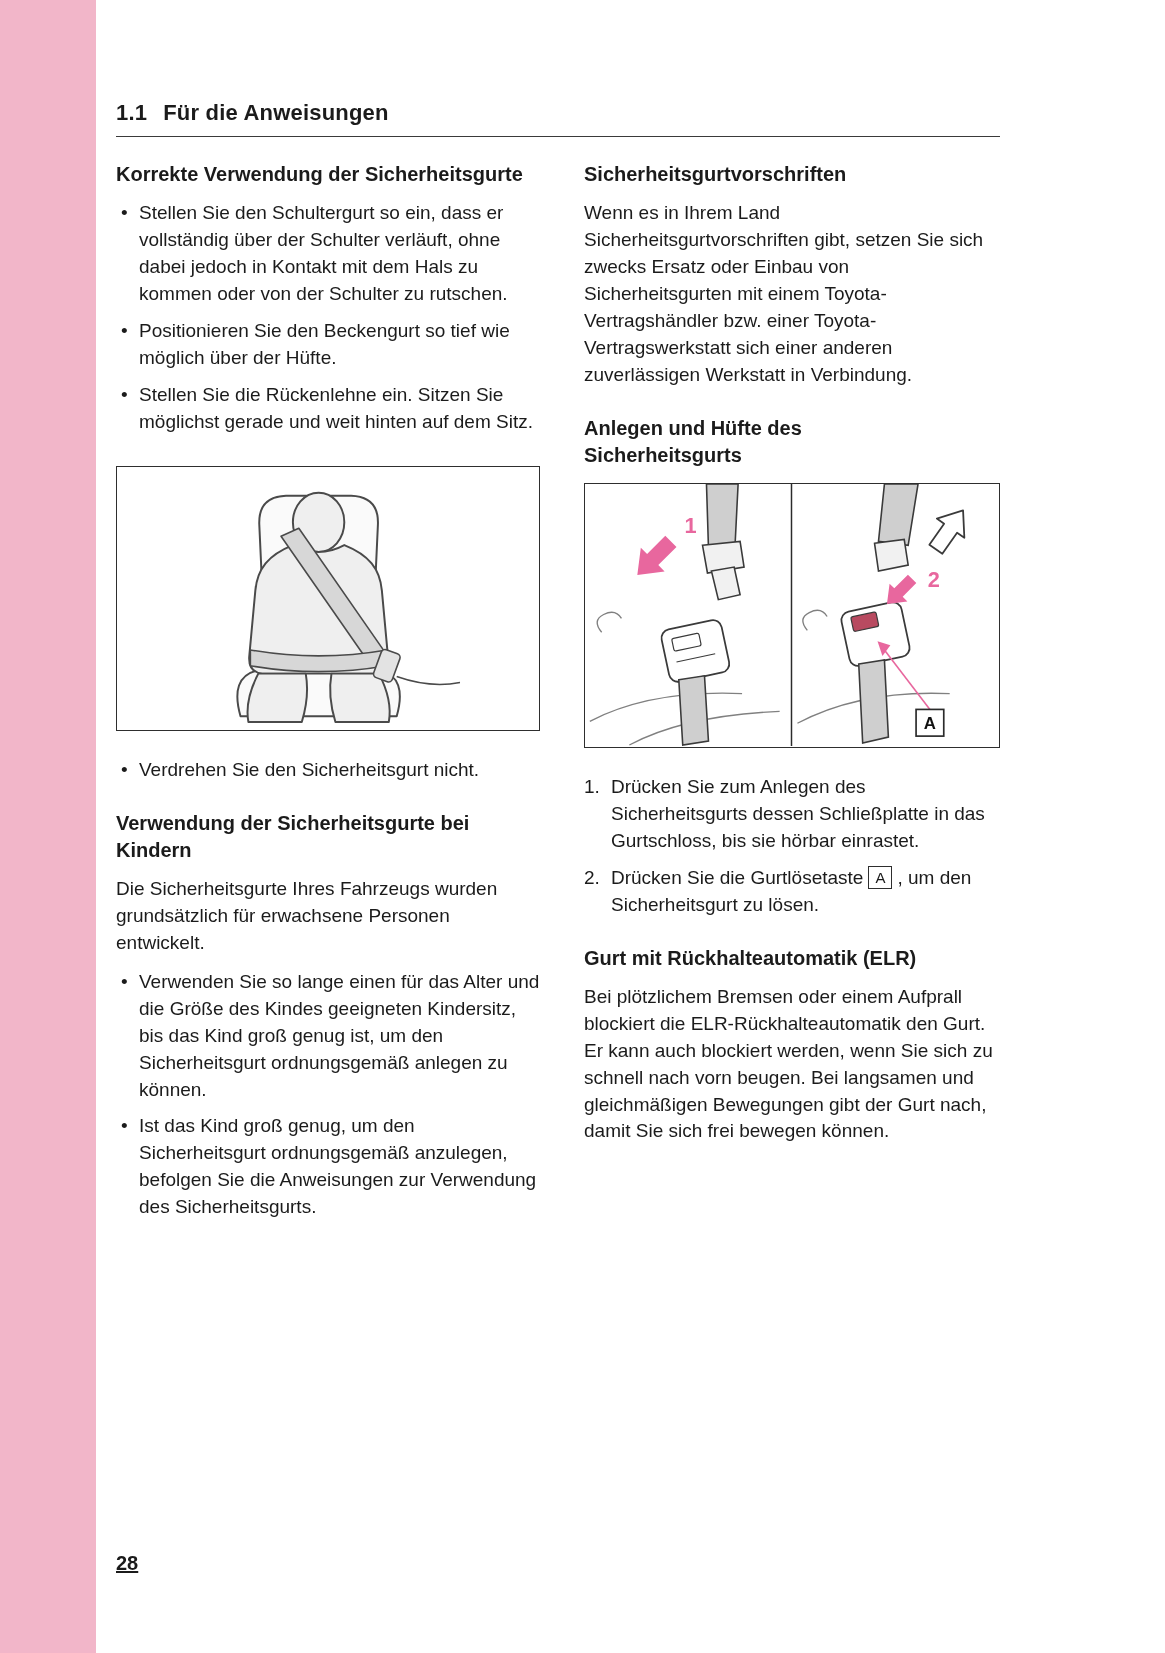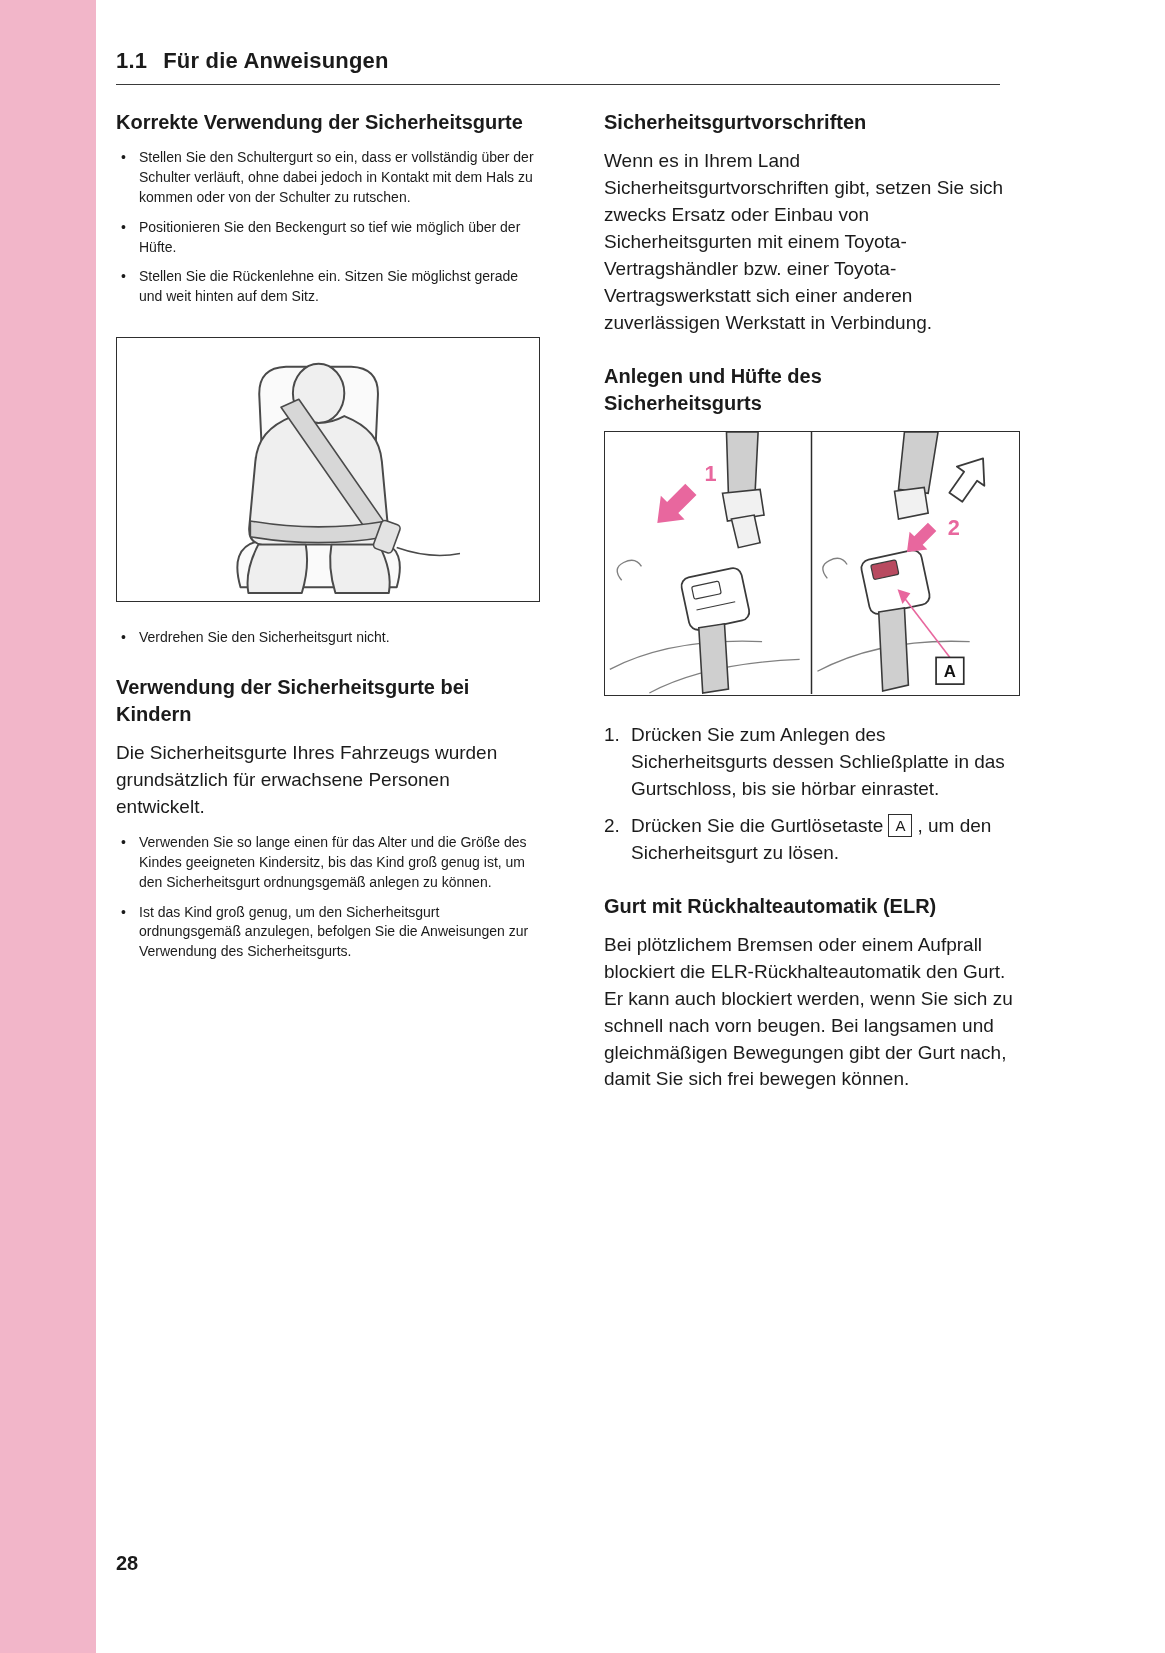--- a/index.html
+++ b/index.html
@@ -13,48 +13,48 @@
   }
   .sidebar {
     position:absolute; left:0; top:0;
     width:96px; height:1653px;
     background:#f2b6c9;
   }
   .content {
     position:absolute; left:116px; top:0;
     width:884px;
   }
-  .page-header { padding-top:48px; }
+  .page-header { padding-top:100px; }
   .page-header h1 {
     font-size:22px; font-weight:bold; letter-spacing:0.2px;
     display:flex; align-items:baseline;
   }
   .page-header .secnum { margin-right:16px; }
   .page-header hr {
     border:none; border-top:1.5px solid #3a3a3a;
     margin:10px 0 0 0;
   }
-  .columns { display:flex; gap:64px; margin-top:24px; }
+  .columns { display:flex; gap:44px; margin-top:24px; }
   .col-left  { width:424px; }
   .col-right { width:416px; }
 
   h2 {
     font-size:20px; font-weight:bold; line-height:1.35;
     margin:26px 0 12px 0;
   }
   h2.first { margin-top:0; }
   .col-left h2 { max-width:410px; }
   h2.narrow { max-width:350px; }
 
   p { font-size:19px; line-height:1.42; margin:0 0 12px 0; }
 
   ul.bullets { list-style:none; margin:4px 0 14px 0; }
   ul.bullets li {
     position:relative; padding-left:23px; margin-bottom:10px;
-    font-size:14px; line-height:1.42;margin-top:8px;
+    font-size:19px; line-height:1.42;margin-top:8px;
   }
   ul.bullets li::before {
     content:"\2022"; position:absolute; left:5px; top:0;
   }
 
   .figure {
     border:1.5px solid #2e2e2e; background:#ffffff;
   }
   .figure svg { display:block; }
   .figure-person { width:424px; height:265px; margin:30px 0 26px 0; }
@@ -71,21 +71,21 @@
     display:inline-block;
     border:1.6px solid #2e2e2e;
     padding:0 6px;
     margin:0 5px;
     font-size:15px; line-height:21px;
     vertical-align:1px;
   }
 
   .page-number {
     position:absolute; left:116px; top:1552px;
-    font-size:20px; font-weight:bold;
+    font-size:20px; font-weight:bold;text-decoration:underline;
   }
 </style>
 </head>
 <body>
 
 <div class="sidebar"></div>
 
 <div class="content">
 
   <div class="page-header">

